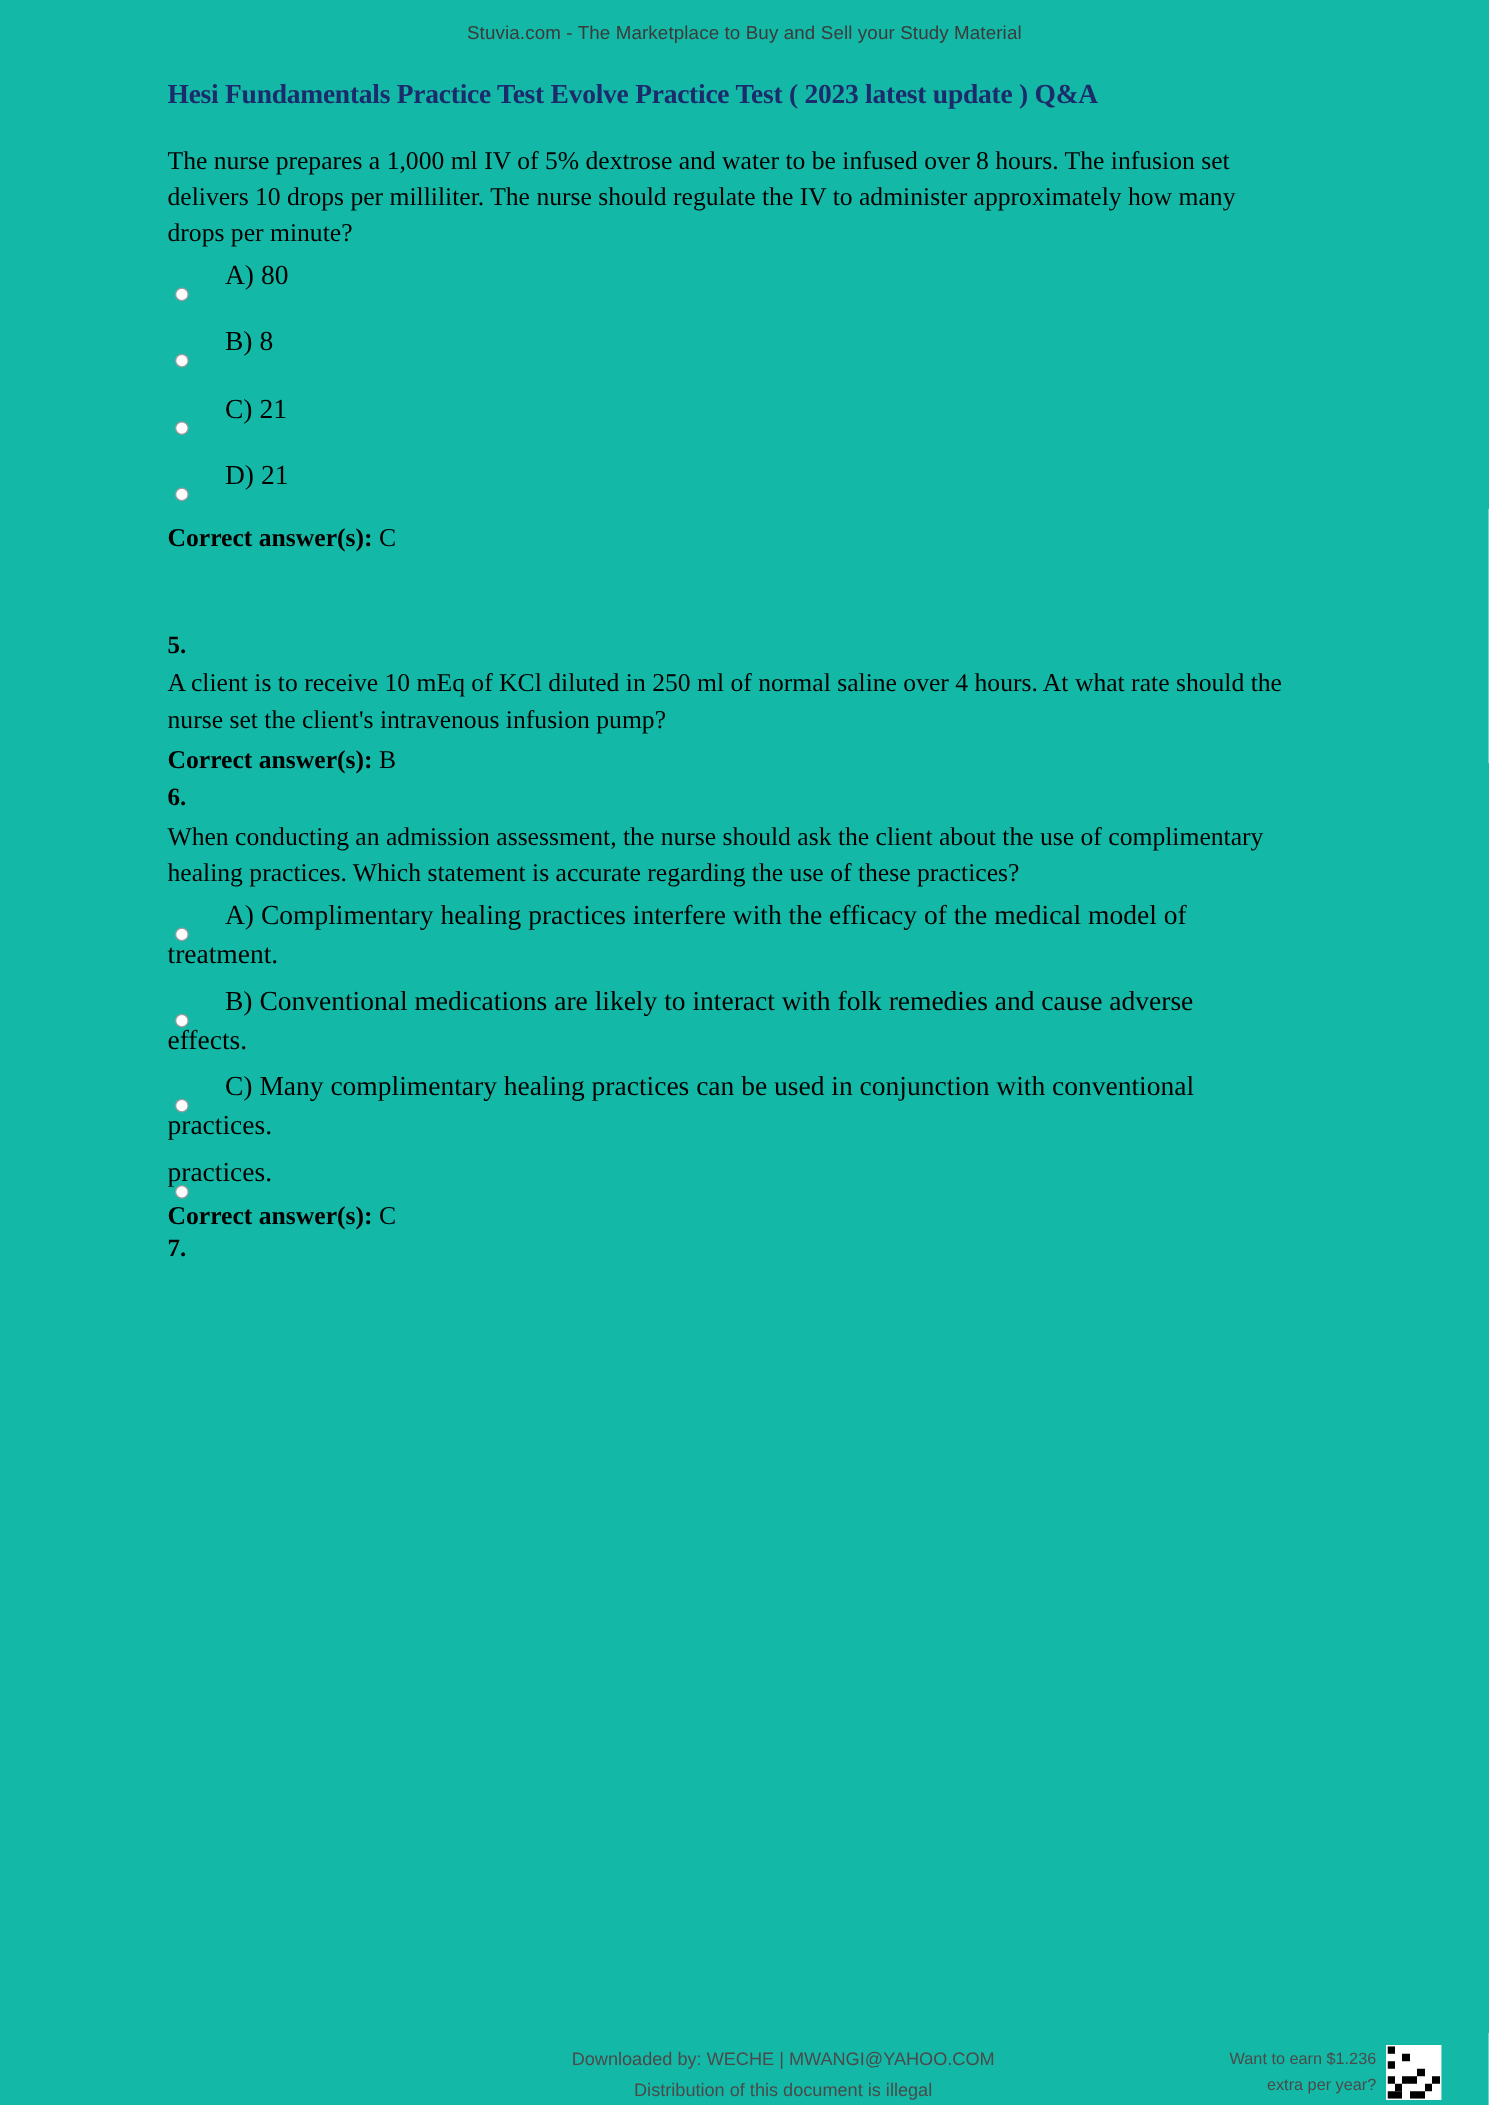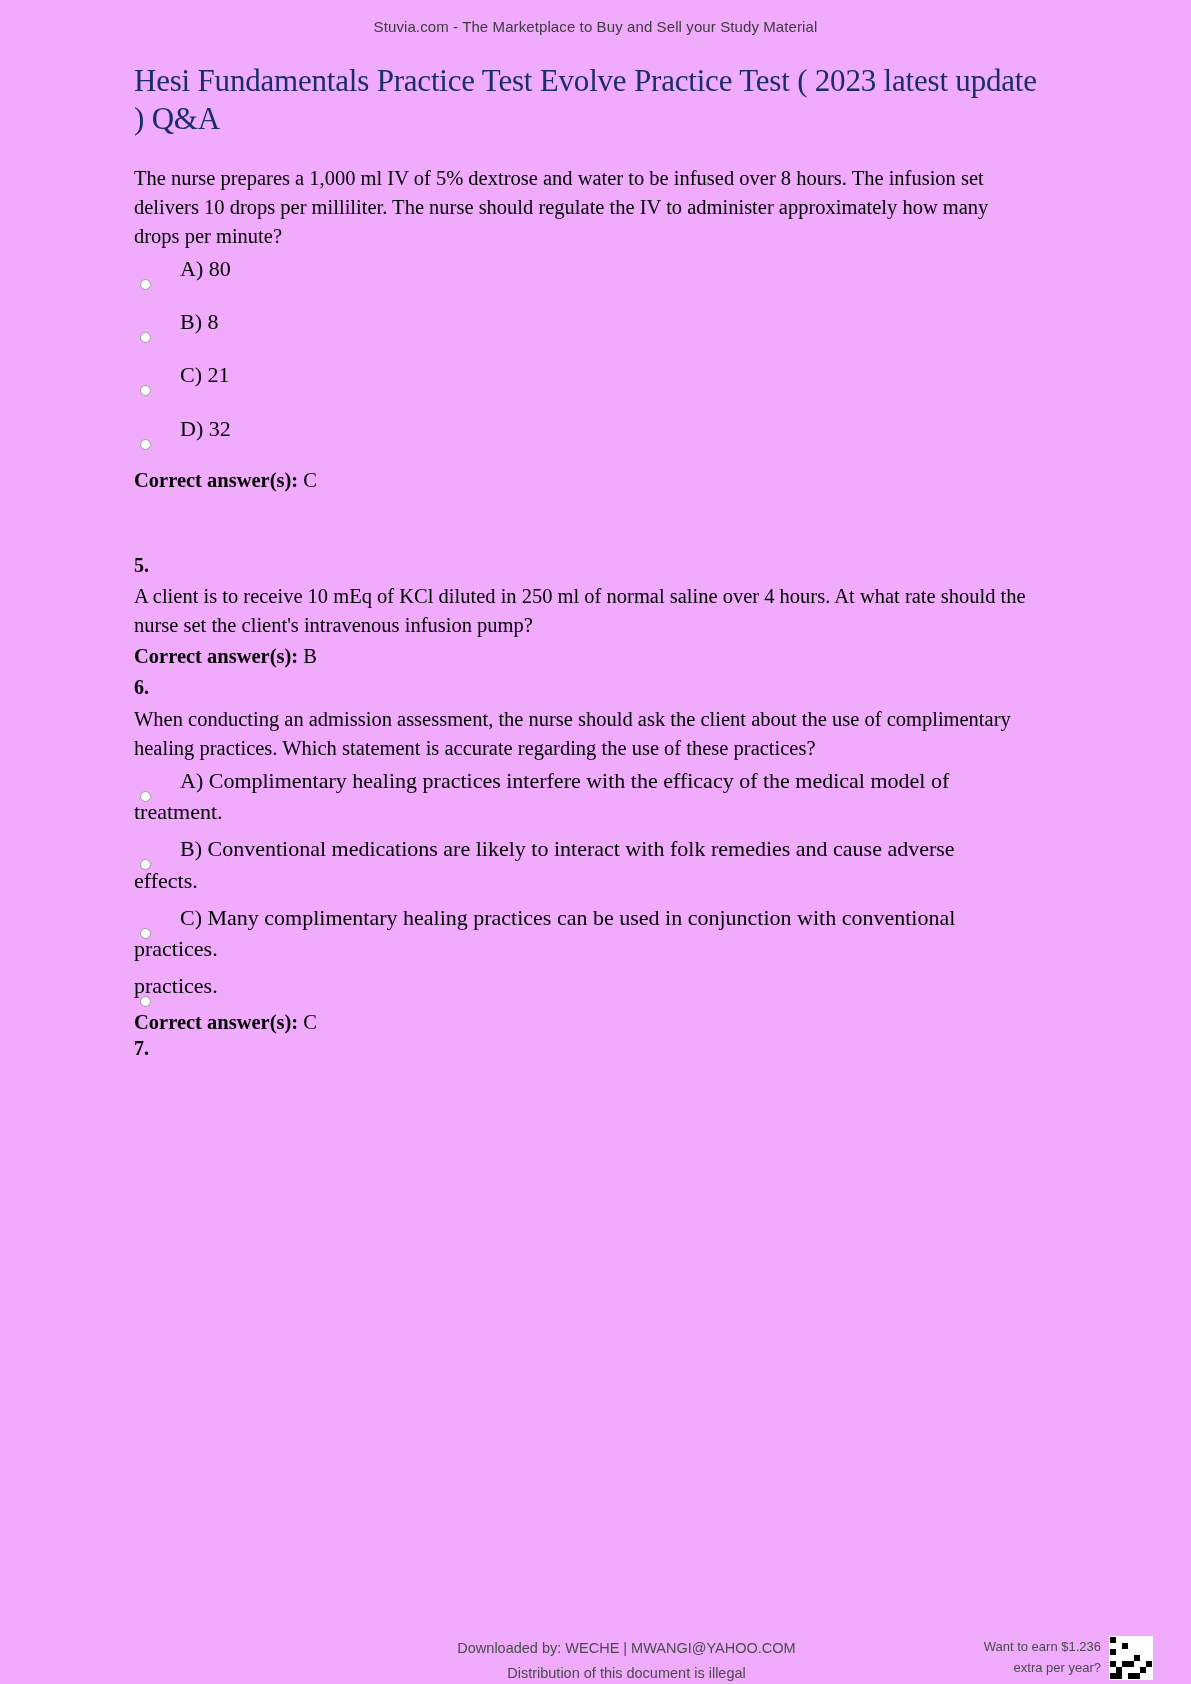--- a/index.html
+++ b/index.html
@@ -11,21 +11,21 @@
     width: 1191px;
     height: 1684px;
     position: relative;
     font-family: "Liberation Serif", serif;
     color: #000000;
     overflow: hidden;
   }
   .page {
     position: absolute;
     inset: 0;
-    background: #f0abfc;
+    background: #14b8a6;
   }
   .topbar {
     position: absolute;
     top: 18px;
     left: 0;
     width: 100%;
     text-align: center;
     font-family: "Liberation Sans", sans-serif;
     font-size: 15px;
     color: #3b3b3b;
@@ -33,22 +33,22 @@
   }
   .content {
     position: absolute;
     top: 62px;
     left: 134px;
     width: 905px;
   }
   h1.doc-title {
     margin: 0 0 26px 0;
     font-family: "Liberation Serif", serif;
-    font-weight: normal;
-    font-size: 31px;
+    font-weight: bold;
+    font-size: 22px;
     line-height: 1.22;
     color: #1b2b6b;
     letter-spacing: -0.2px;
   }
   .qblock {
     margin-bottom: 0;
   }
   .qnum {
     font-weight: bold;
     font-size: 20px;
@@ -170,21 +170,21 @@
         <li class="opt">
           <span class="radio"></span>
           <span>B) 8</span>
         </li>
         <li class="opt">
           <span class="radio"></span>
           <span>C) 21</span>
         </li>
         <li class="opt">
           <span class="radio"></span>
-          <span>D) 32</span>
+          <span>D) 21</span>
         </li>
       </ul>
       <p class="answer">
         <b>Correct answer(s):</b>
         <span>C</span>
       </p>
     </div>
 
     <div class="spacer-lg"></div>
 

